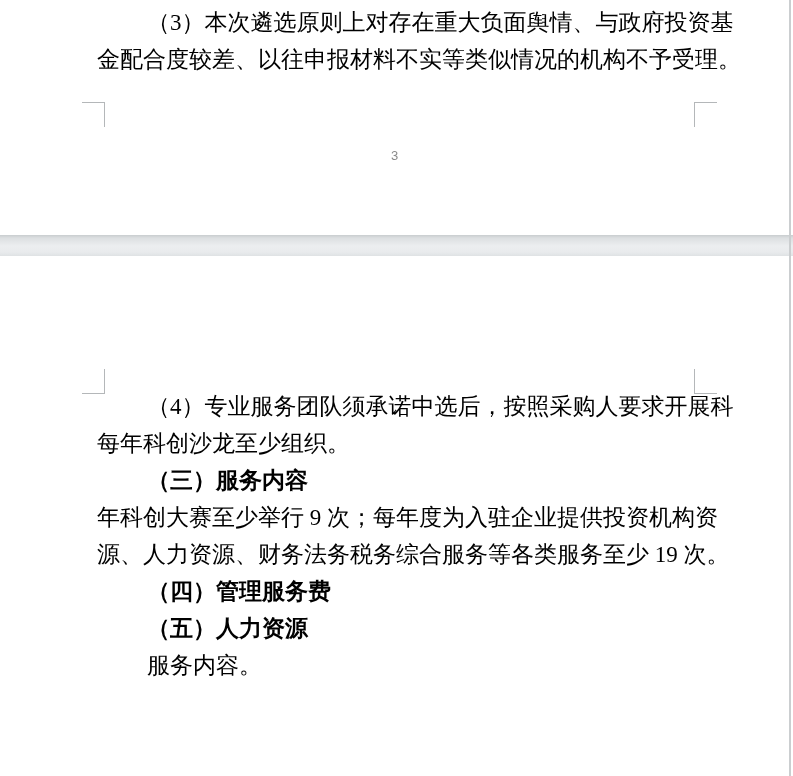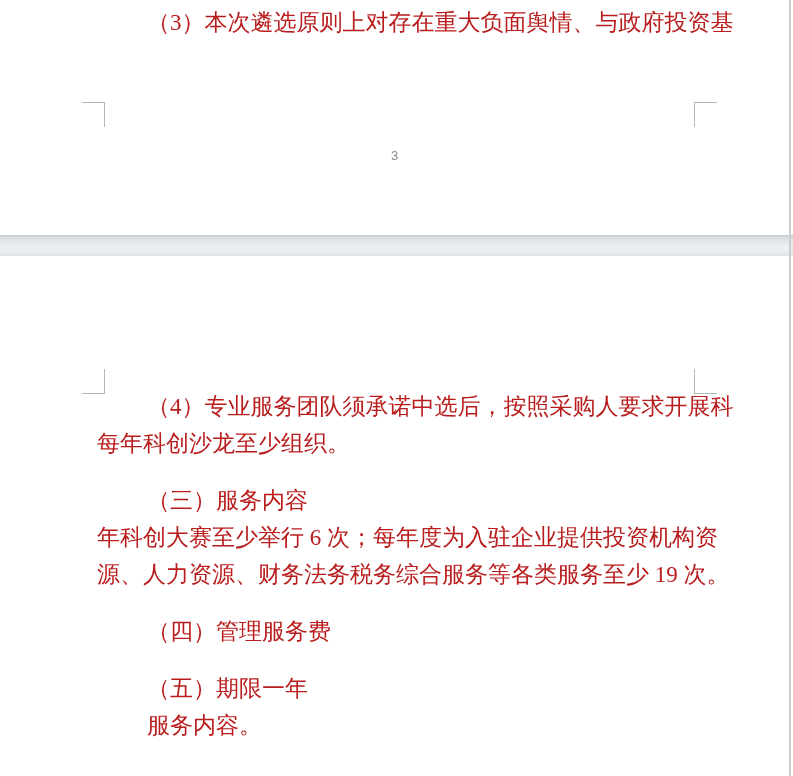--- a/index.html
+++ b/index.html
@@ -12,28 +12,28 @@
   .page{position:absolute;left:0;width:789px;background:#ffffff;}
   #page-1{top:0;height:235px;}
   #page-2{top:256px;height:520px;}
 
   .textblock{position:absolute;}
   #p1-text{left:97px;top:4px;}
   #p2-text{left:97px;top:132px;}
 
   .line{
     width:600px;height:37px;line-height:37px;
-    font-size:23px;color:#b91c1c;
+    font-size:23px;color:#000000;
     white-space:nowrap;
     text-align:justify;text-align-last:justify;
     box-sizing:border-box;
   }
   .line.indent{padding-left:50px;}
   .line.left{text-align-last:left;}
-  .line.heading{font-weight:normal;padding-left:50px;text-align-last:left;margin-top:20px;}
+  .line.heading{font-weight:bold;padding-left:50px;text-align-last:left;}
 
   
   .mark{position:absolute;width:23px;box-sizing:border-box;}
   .mark-bl{left:82px;top:102px;height:25px;border-top:1px solid #b4b7b9;border-right:1px solid #b4b7b9;}
   .mark-br{left:694px;top:102px;height:25px;border-top:1px solid #b4b7b9;border-left:1px solid #b4b7b9;}
   .mark-tl{left:82px;top:113px;height:25px;border-bottom:1px solid #b4b7b9;border-right:1px solid #b4b7b9;}
   .mark-tr{left:694px;top:113px;height:25px;border-bottom:1px solid #b4b7b9;border-left:1px solid #b4b7b9;}
 
   #page-num{
     position:absolute;left:0;top:146px;width:789px;height:20px;
@@ -53,38 +53,39 @@
   }
 </style>
 </head>
 <body>
 
 <div id="canvas">
 
   <div class="page" id="page-1">
     <div class="textblock" id="p1-text">
       <div class="line indent">（3）本次遴选原则上对存在重大负面舆情、与政府投资基</div>
+      <div class="line left">金配合度较差、以往申报材料不实等类似情况的机构不予受理。</div>
     </div>
     <div class="mark mark-bl"></div>
     <div class="mark mark-br"></div>
     <div id="page-num">3</div>
   </div>
 
   <div id="page-gap"></div>
 
   <div class="page" id="page-2">
     <div class="mark mark-tl"></div>
     <div class="mark mark-tr"></div>
     <div class="textblock" id="p2-text">
       <div class="line indent">（4）专业服务团队须承诺中选后，按照采购人要求开展科</div>
       <div class="line left">每年科创沙龙至少组织。</div>
       <div class="line heading">（三）服务内容</div>
-      <div class="line">年科创大赛至少举行 6 次；每年度为入驻企业提供投资机构资</div>
+      <div class="line">年科创大赛至少举行 9 次；每年度为入驻企业提供投资机构资</div>
       <div class="line left">源、人力资源、财务法务税务综合服务等各类服务至少 19 次。</div>
       <div class="line heading">（四）管理服务费</div>
-      <div class="line heading">（五）期限一年</div>
+      <div class="line heading">（五）人力资源</div>
       <div class="line indent left">服务内容。</div>
     </div>
   </div>
 
   <div id="page-edge"></div>
 
 </div>
 
 </body></html>

